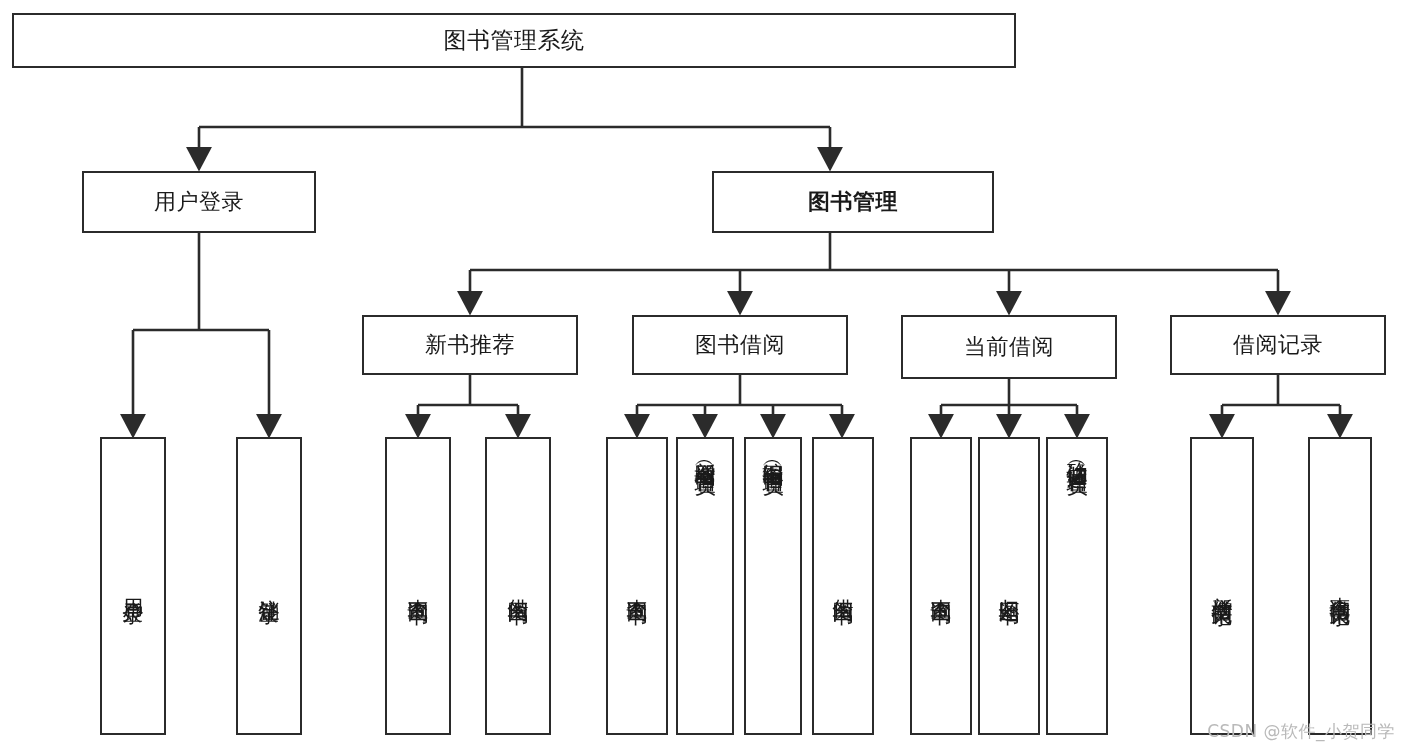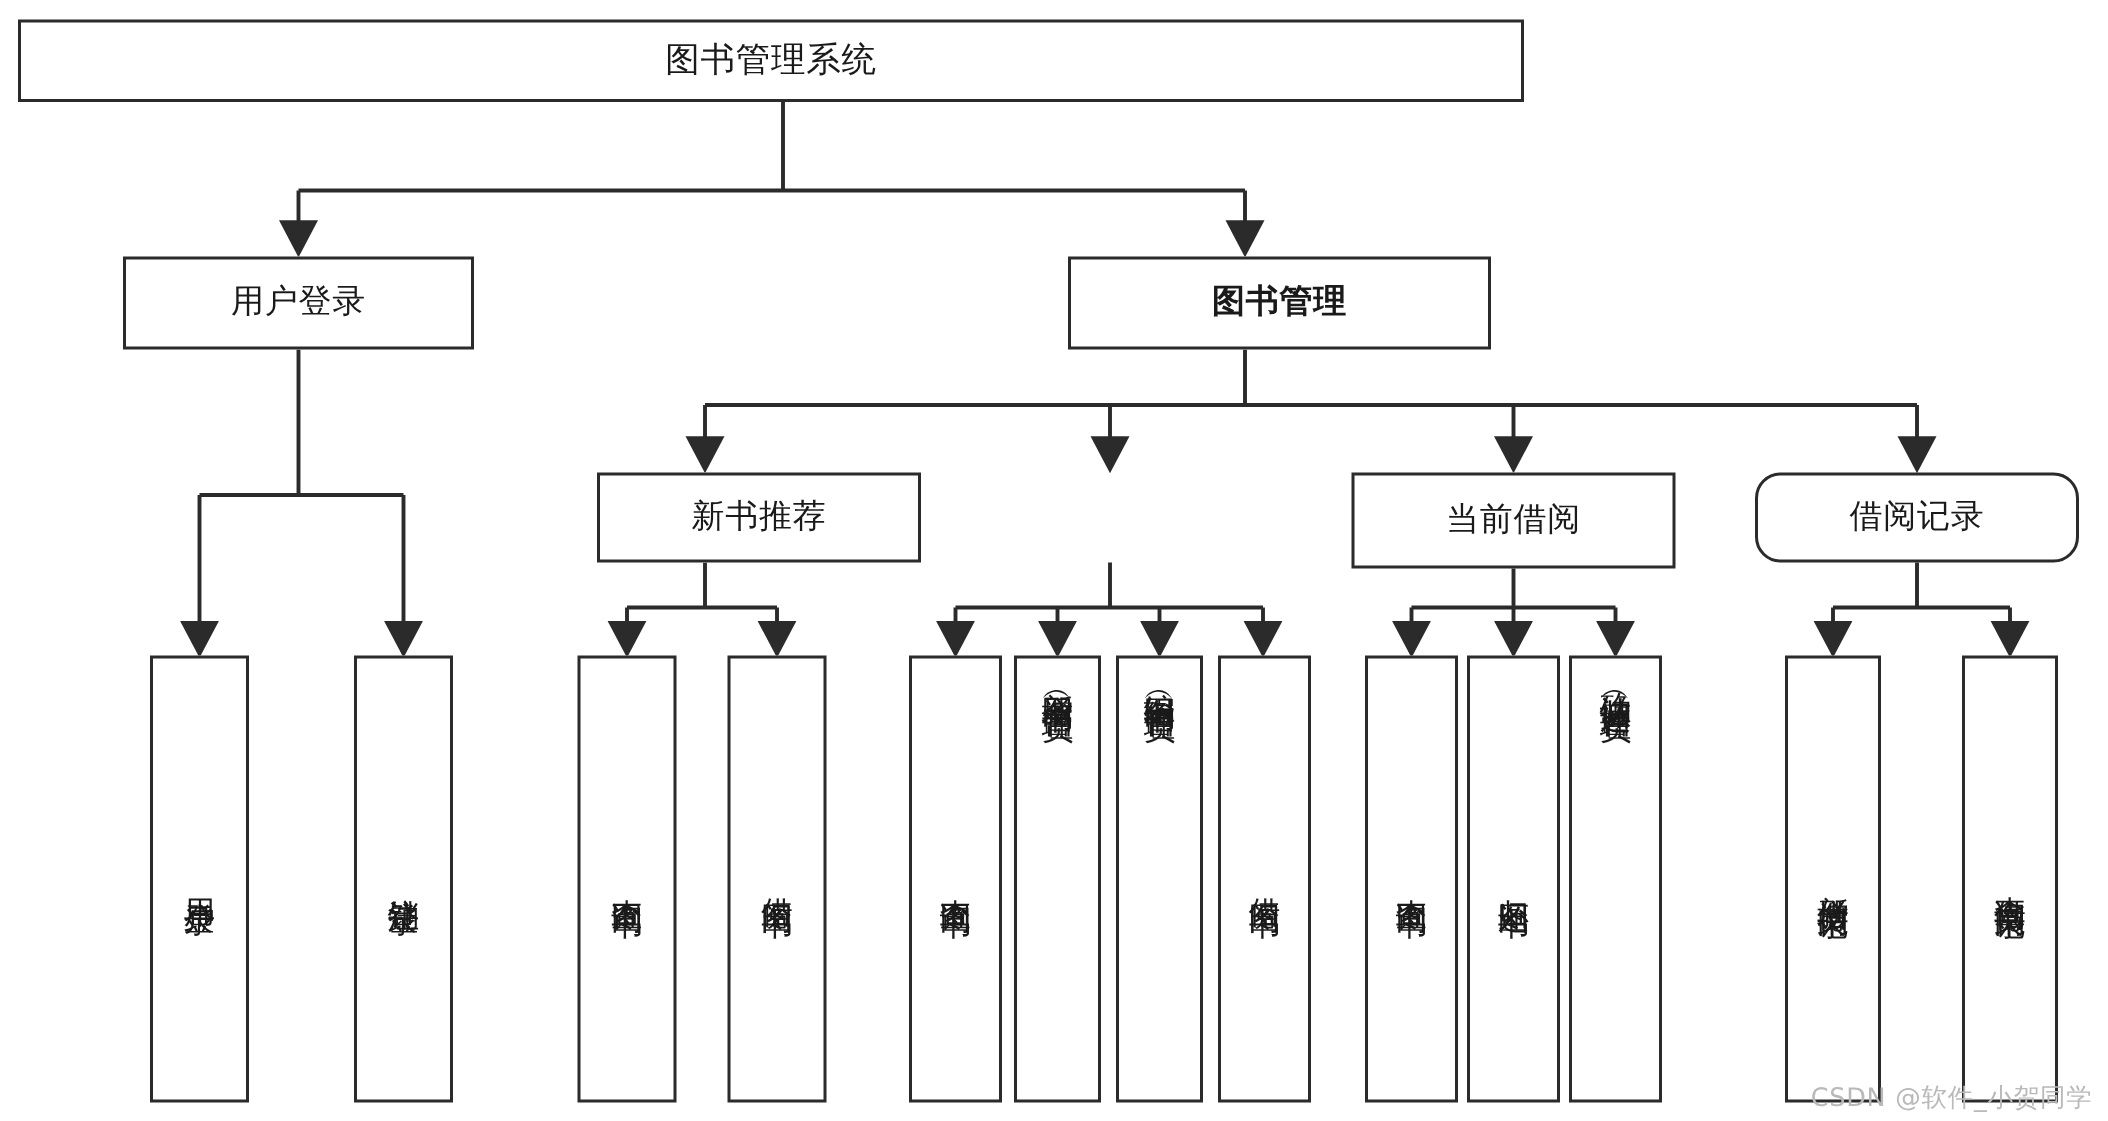--- a/index.html
+++ b/index.html
@@ -131,30 +131,33 @@
   </div>
 
   <div class="node lvl2" style="left:82px; top:171px; width:234px; height:62px;">
     <span class="label">用户登录</span>
   </div>
 
   <div class="node lvl2" style="left:712px; top:171px; width:282px; height:62px;font-weight:bold;">
     <span class="label">图书管理</span>
   </div>
 
-  <div class="node lvl3" style="left:362px; top:315px; width:216px; height:60px;margin-left:36px;">
+  <div class="node lvl3" style="left:362px; top:315px; width:216px; height:60px;">
     <span class="label">新书推荐</span>
   </div>
 
+  <div class="node lvl3" style="left:632px; top:315px; width:216px; height:60px;">
+    <span class="label">图书借阅</span>
+  </div>
 
   <div class="node lvl3" style="left:901px; top:315px; width:216px; height:64px;">
     <span class="label">当前借阅</span>
   </div>
 
-  <div class="node lvl3" style="left:1170px; top:315px; width:216px; height:60px;border-radius:17px;">
+  <div class="node lvl3" style="left:1170px; top:315px; width:216px; height:60px;">
     <span class="label">借阅记录</span>
   </div>
 
   <div class="node leaf" style="left:100px; top:437px; width:66px; height:298px;">
     <span class="label">用户登录</span>
   </div>
 
   <div class="node leaf" style="left:236px; top:437px; width:66px; height:298px;">
     <span class="label">注销登录</span>
   </div>

